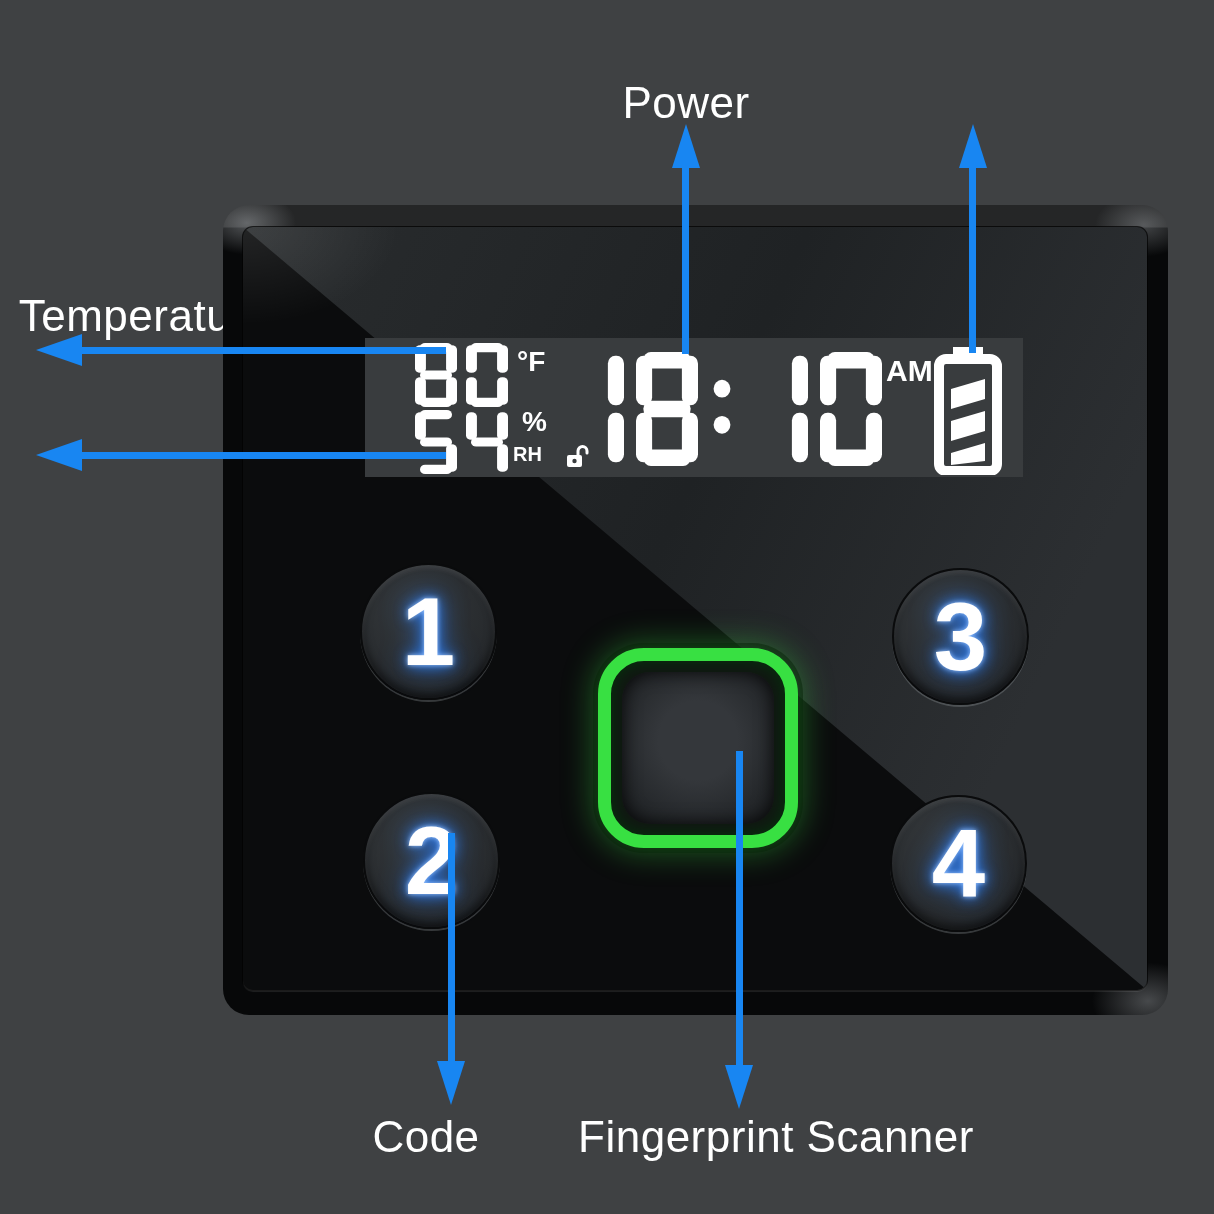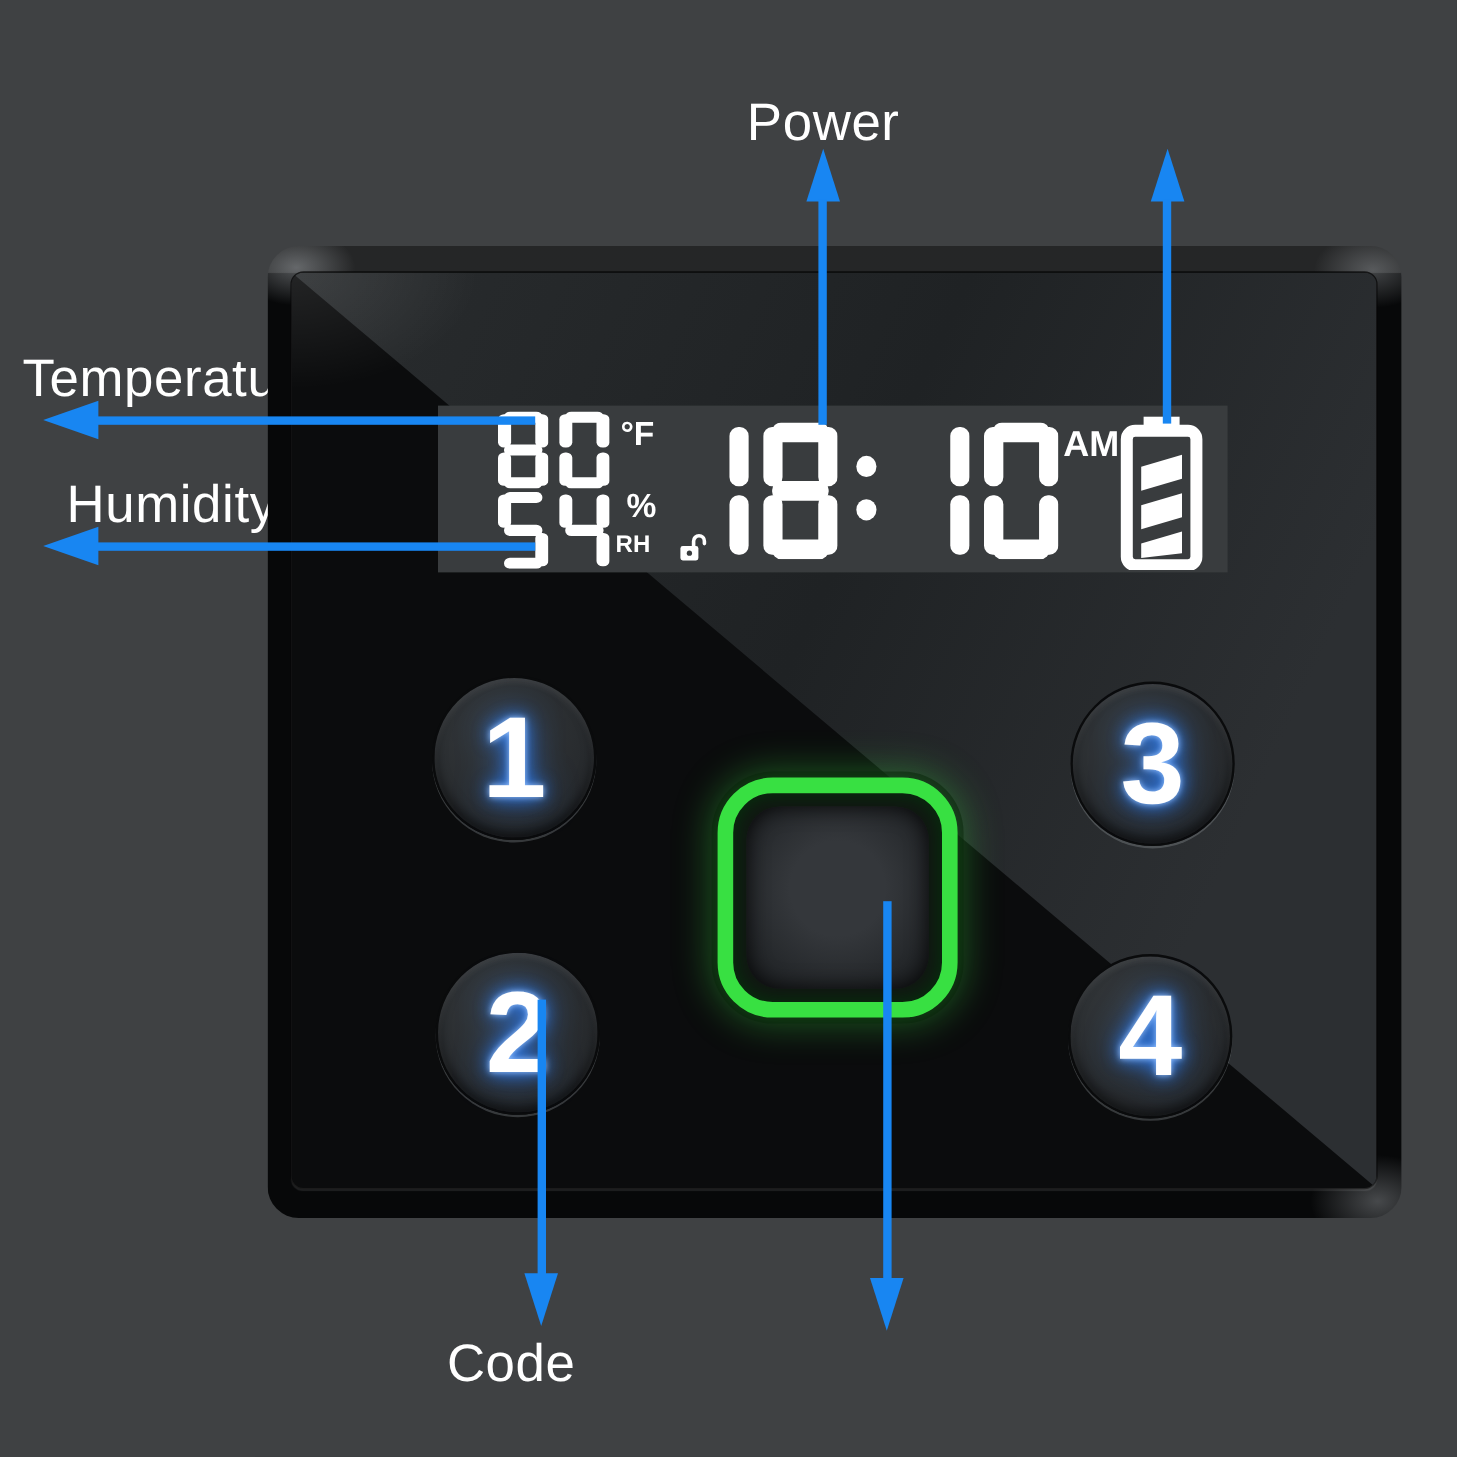--- a/index.html
+++ b/index.html
@@ -70,22 +70,22 @@
 
   .icon{position:absolute;}
 </style>
 </head>
 <body>
 
 <div class="stage" id="stage" style="--blue: #1886f2; --green: #38e042;">
 
   <div class="lbl" style="left:686px;top:80px;">Power</div>
   <div class="lbl" style="left:145px;top:293px;">Temperature</div>
-  <div class="lbl" style="left:143px;top:398px;">Humidity</div>
   <div class="lbl" style="left:426px;top:1114px;">Code</div>
+  <div class="lbl" style="left:776px;top:1114px;">Fingerprint Scanner</div>
 
   <div class="panel">
     <div class="panel-face">
       <div class="sheen-tri"></div>
       <div class="sheen-glow"></div>
 
       <div class="lcd">
         <div class="segrow seg-sm" style="left:50px;top:5px;">
             <svg viewBox="0 0 100 180" preserveAspectRatio="none">
               <rect x="12" y="0" width="76" height="26" rx="12" fill="#fff"></rect>

